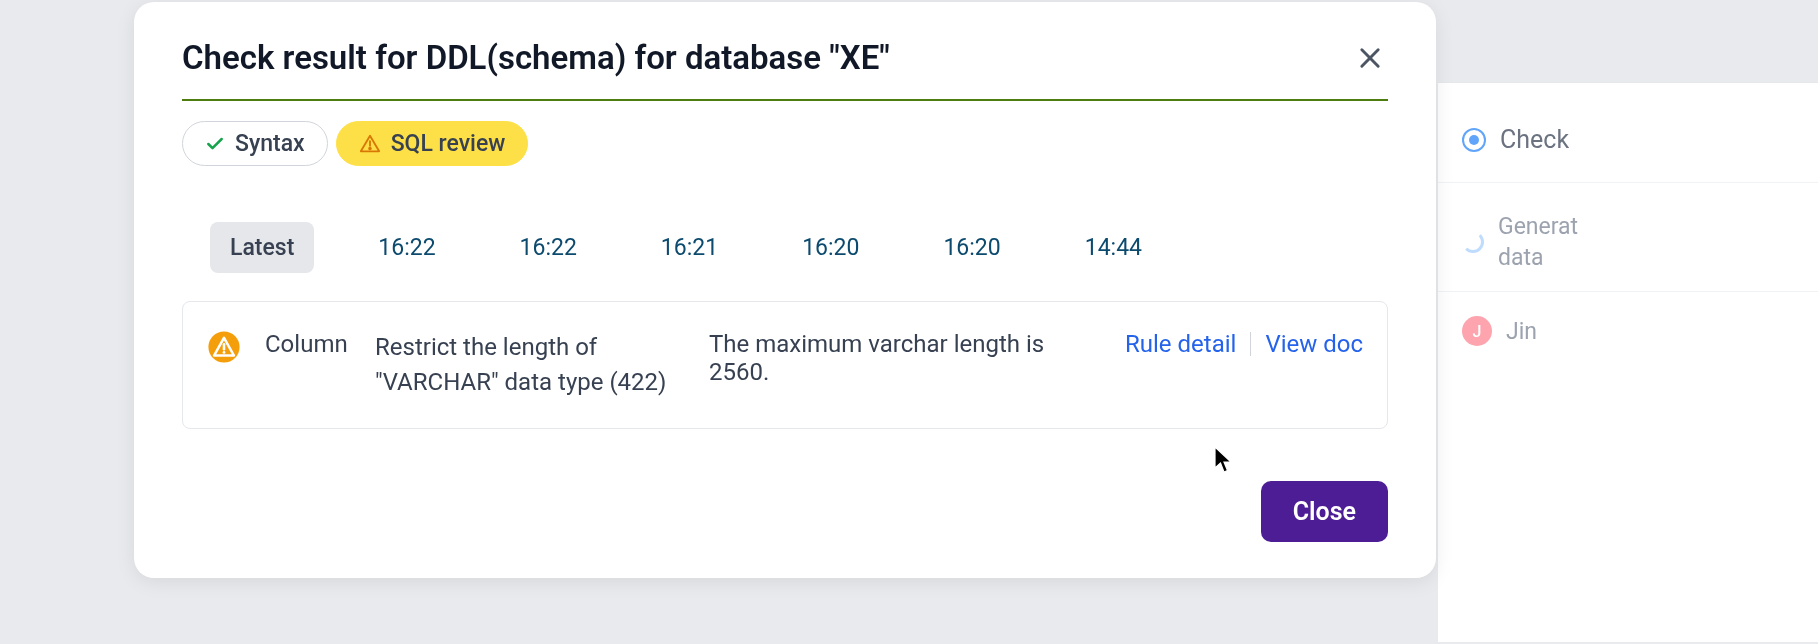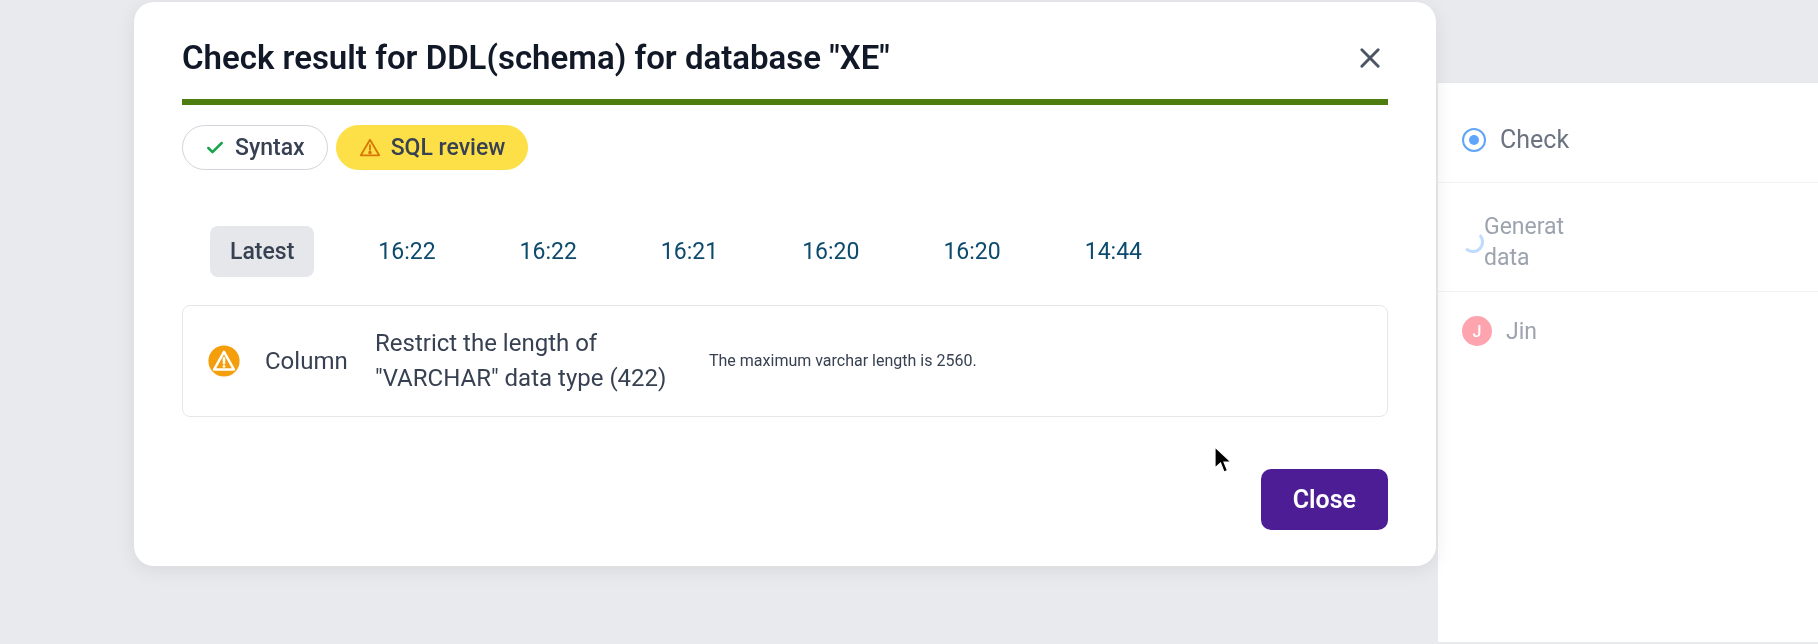--- a/index.html
+++ b/index.html
@@ -23,21 +23,21 @@
       background: #ffffff;
       border-radius: 20px;
       padding: 36px 48px 36px 48px;
       box-shadow: 0 4px 20px rgba(0,0,0,0.08);
     }
     .modal-header {
       display: flex;
       justify-content: space-between;
       align-items: center;
       padding-bottom: 22px;
-      border-bottom: 6px solid #4d7c0f;
+      border-bottom: 2px solid #4d7c0f;
     }
     .modal-title {
       font-size: 33px;
       font-weight: 600;
       color: #111827;
     }
     .close-x {
       font-size: 28px;
       color: #4b5563;
       cursor: pointer;
@@ -87,25 +87,25 @@
       cursor: pointer;
       margin-right: 44px;
     }
     .time-tab.active {
       background: #e5e7eb;
       color: #374151;
       font-weight: 500;
     }
     .result-row {
       display: flex;
-      align-items: center;
+      align-items: flex-start;
       border: 1px solid #e5e7eb;
       border-radius: 8px;
       margin-top: 28px;
-      padding: 20px 24px;
+      padding: 28px 24px;
       gap: 24px;
     }
     .result-icon-wrap {
       width: 34px;
       height: 34px;
       flex-shrink: 0;
     }
     .result-icon-wrap svg { width:34px; height:34px; }
     .result-category {
       font-size: 24px;
@@ -114,21 +114,21 @@
       min-width: 86px;
     }
     .result-rule {
       font-size: 24px;
       color: #374151;
       width: 310px;
       flex-shrink:0;
       line-height: 1.45;
     }
     .result-message {
-      font-size: 16px;
+      font-size: 24px;
       color: #374151;
       flex: 1;
     }
     .result-links {
       display: flex;
       align-items: center;
       gap: 14px;
       flex-shrink: 0;
     }
     .result-link {
@@ -188,20 +188,21 @@
     .bg-radio::after {
       content: "";
       width: 10px;
       height: 10px;
       border-radius: 50%;
       background: #60a5fa;
     }
     .bg-gen {
       display: flex;
       align-items: center;
+      gap: 14px;
       padding: 28px 0 18px 24px;
       color: #9ca3af;
       font-size: 23px;
       border-top: 1px solid #f1f2f4;
       line-height: 1.35;
     }
     .bg-spin {
       width: 22px;
       height: 22px;
       border: 3px solid #bfdbfe;
@@ -309,20 +310,25 @@
       <svg viewBox="0 0 24 24">
           <circle cx="12" cy="12" r="11" fill="#f59e0b"></circle>
           <path d="M12 5.5 L19 18 L5 18 Z" fill="none" stroke="#ffffff" stroke-width="1.8" stroke-linejoin="round"></path>
           <line x1="12" y1="10" x2="12" y2="13.5" stroke="#ffffff" stroke-width="1.8" stroke-linecap="round"></line>
           <circle cx="12" cy="15.8" r="1" fill="#ffffff"></circle>
         </svg>
     </div>
     <div class="result-category">Column</div>
     <div class="result-rule">Restrict the length of "VARCHAR" data type (422)</div>
     <div class="result-message">The maximum varchar length is 2560.</div>
+    <div class="result-links">
+      <a class="result-link">Rule detail</a>
+      <div class="link-divider"></div>
+      <a class="result-link">View doc</a>
+    </div>
   </div>
 
   <div class="modal-footer">
     <button class="close-btn">Close</button>
   </div>
 </div>
 
 <div class="cursor">
   <svg viewBox="0 0 20 28">
       <path d="M1 1 L1 22 L6.5 17 L10 26 L13.5 24.5 L10 16 L17 16 Z" fill="#000000" stroke="#ffffff" stroke-width="1.2"></path>

